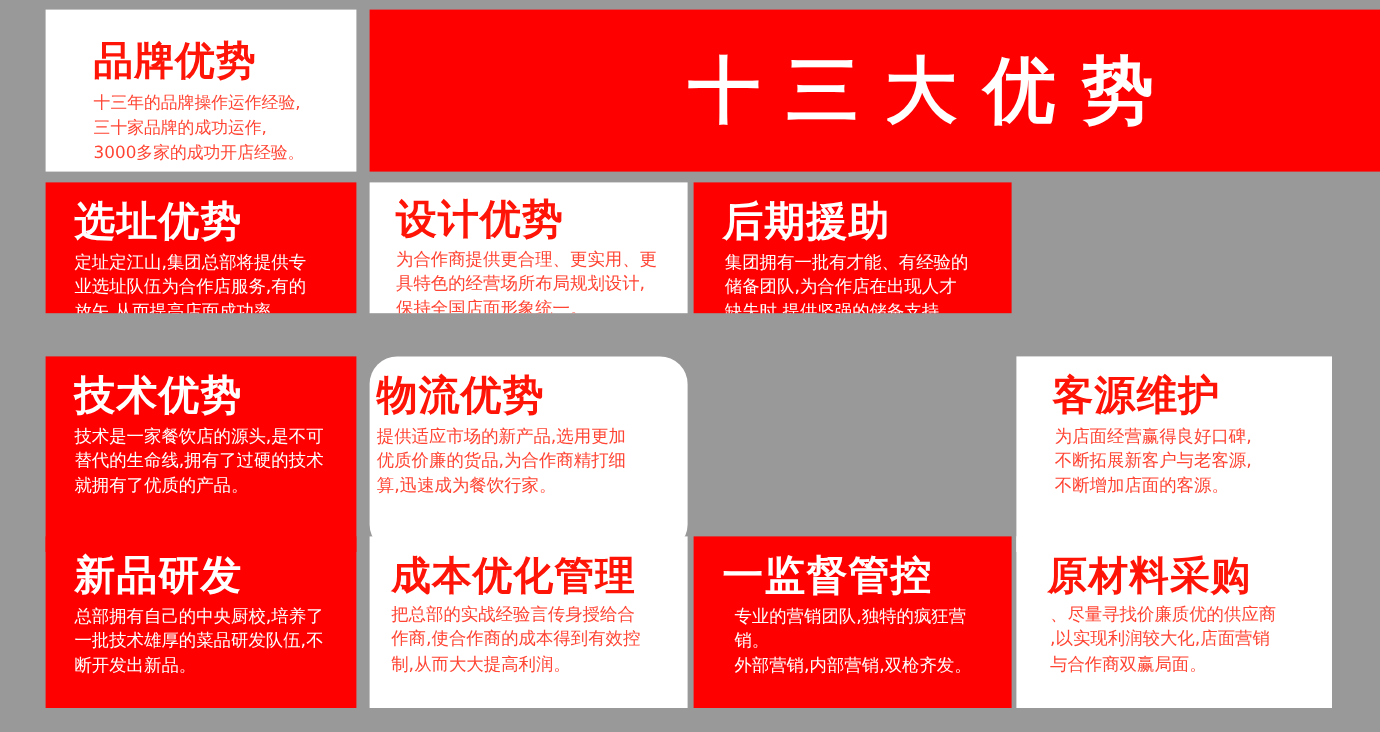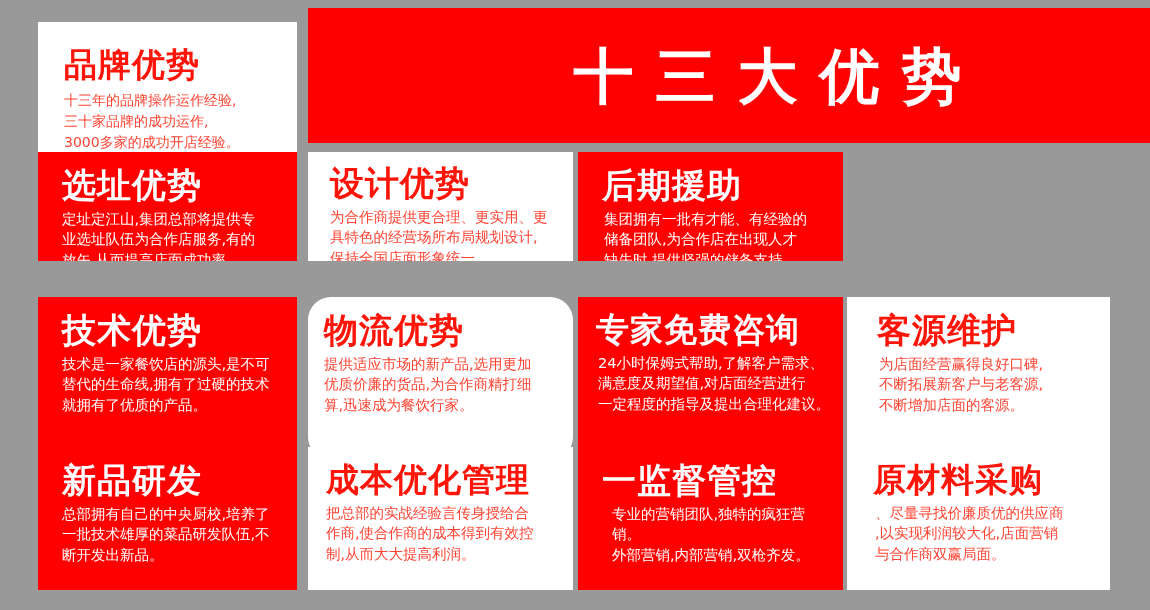--- a/index.html
+++ b/index.html
@@ -56,24 +56,24 @@
   
   .t-4 { font-size: 34px; }
   .t-5 { font-size: 33px; }
   .t-6 { font-size: 33px; }
 
   
   .b-reg { font-size: 14.5px; }
 
   
   #card-brand {
-    left: 38px;  top: 22px;
+    left: 38px;  top: 8px;
     width: 259px; height: 135px;
     padding-top: 26px;
-    padding-left: 26px;
+    padding-left: 40px;
   }
   #card-brand .card-title { font-size: 33px; margin-bottom: 8px; }
   #card-brand .card-body  { font-size: 14px; line-height: 1.5; }
 
   
   #banner {
     position: absolute;
     left: 308px; top: 8px;
     width: 913px; height: 135px;
     background: #ff0000;
@@ -101,21 +101,21 @@
   .c3 { left: 578px; width: 265px; }
   .c4 { left: 847px; width: 263px; }
 
   
   .r2.c1 { padding: 16px 14px 8px 24px; }
   .r2.c2 { padding: 14px 14px 8px 22px; }
   .r2.c3 { padding: 16px 14px 8px 24px; }
   .r2.c4 { padding: 16px 14px 8px 30px; }
 
   .r3.c1 { padding: 16px 14px 8px 24px; }
-  .r3.c2 { padding: 16px 14px 8px 16px; border-radius: 23px; }
+  .r3.c2 { padding: 16px 14px 8px 6px; border-radius: 23px; }
   .r3.c3 { padding: 16px 12px 8px 18px; }
   .r3.c4 { padding: 16px 14px 8px 30px; }
 
   .r4.c1 { padding: 16px 14px 8px 24px; }
   .r4.c2 { padding: 16px 12px 8px 18px; }
   .r4.c3 { padding: 16px 14px 8px 24px; }
   .r4.c4 { padding: 16px 12px 8px 26px; }
 
   .r2.c3 .card-body,
   .r3.c3 .card-body,
@@ -170,26 +170,20 @@
 就拥有了优质的产品。</div>
   </div>
 
   <div class="card white r3 c2">
     <div class="card-title t-4">物流优势</div>
     <div class="card-body b-reg">提供适应市场的新产品,选用更加
 优质价廉的货品,为合作商精打细
 算,迅速成为餐饮行家。</div>
   </div>
 
-  <div class="card red r3 c3">
-    <div class="card-title t-6">专家免费咨询</div>
-    <div class="card-body b-reg">24小时保姆式帮助,了解客户需求、
-满意度及期望值,对店面经营进行
-一定程度的指导及提出合理化建议。</div>
-  </div>
 
   <div class="card white r3 c4">
     <div class="card-title t-4">客源维护</div>
     <div class="card-body b-reg">为店面经营赢得良好口碑,
 不断拓展新客户与老客源,
 不断增加店面的客源。</div>
   </div>
 
   <div class="card red r4 c1">
     <div class="card-title t-4">新品研发</div>

